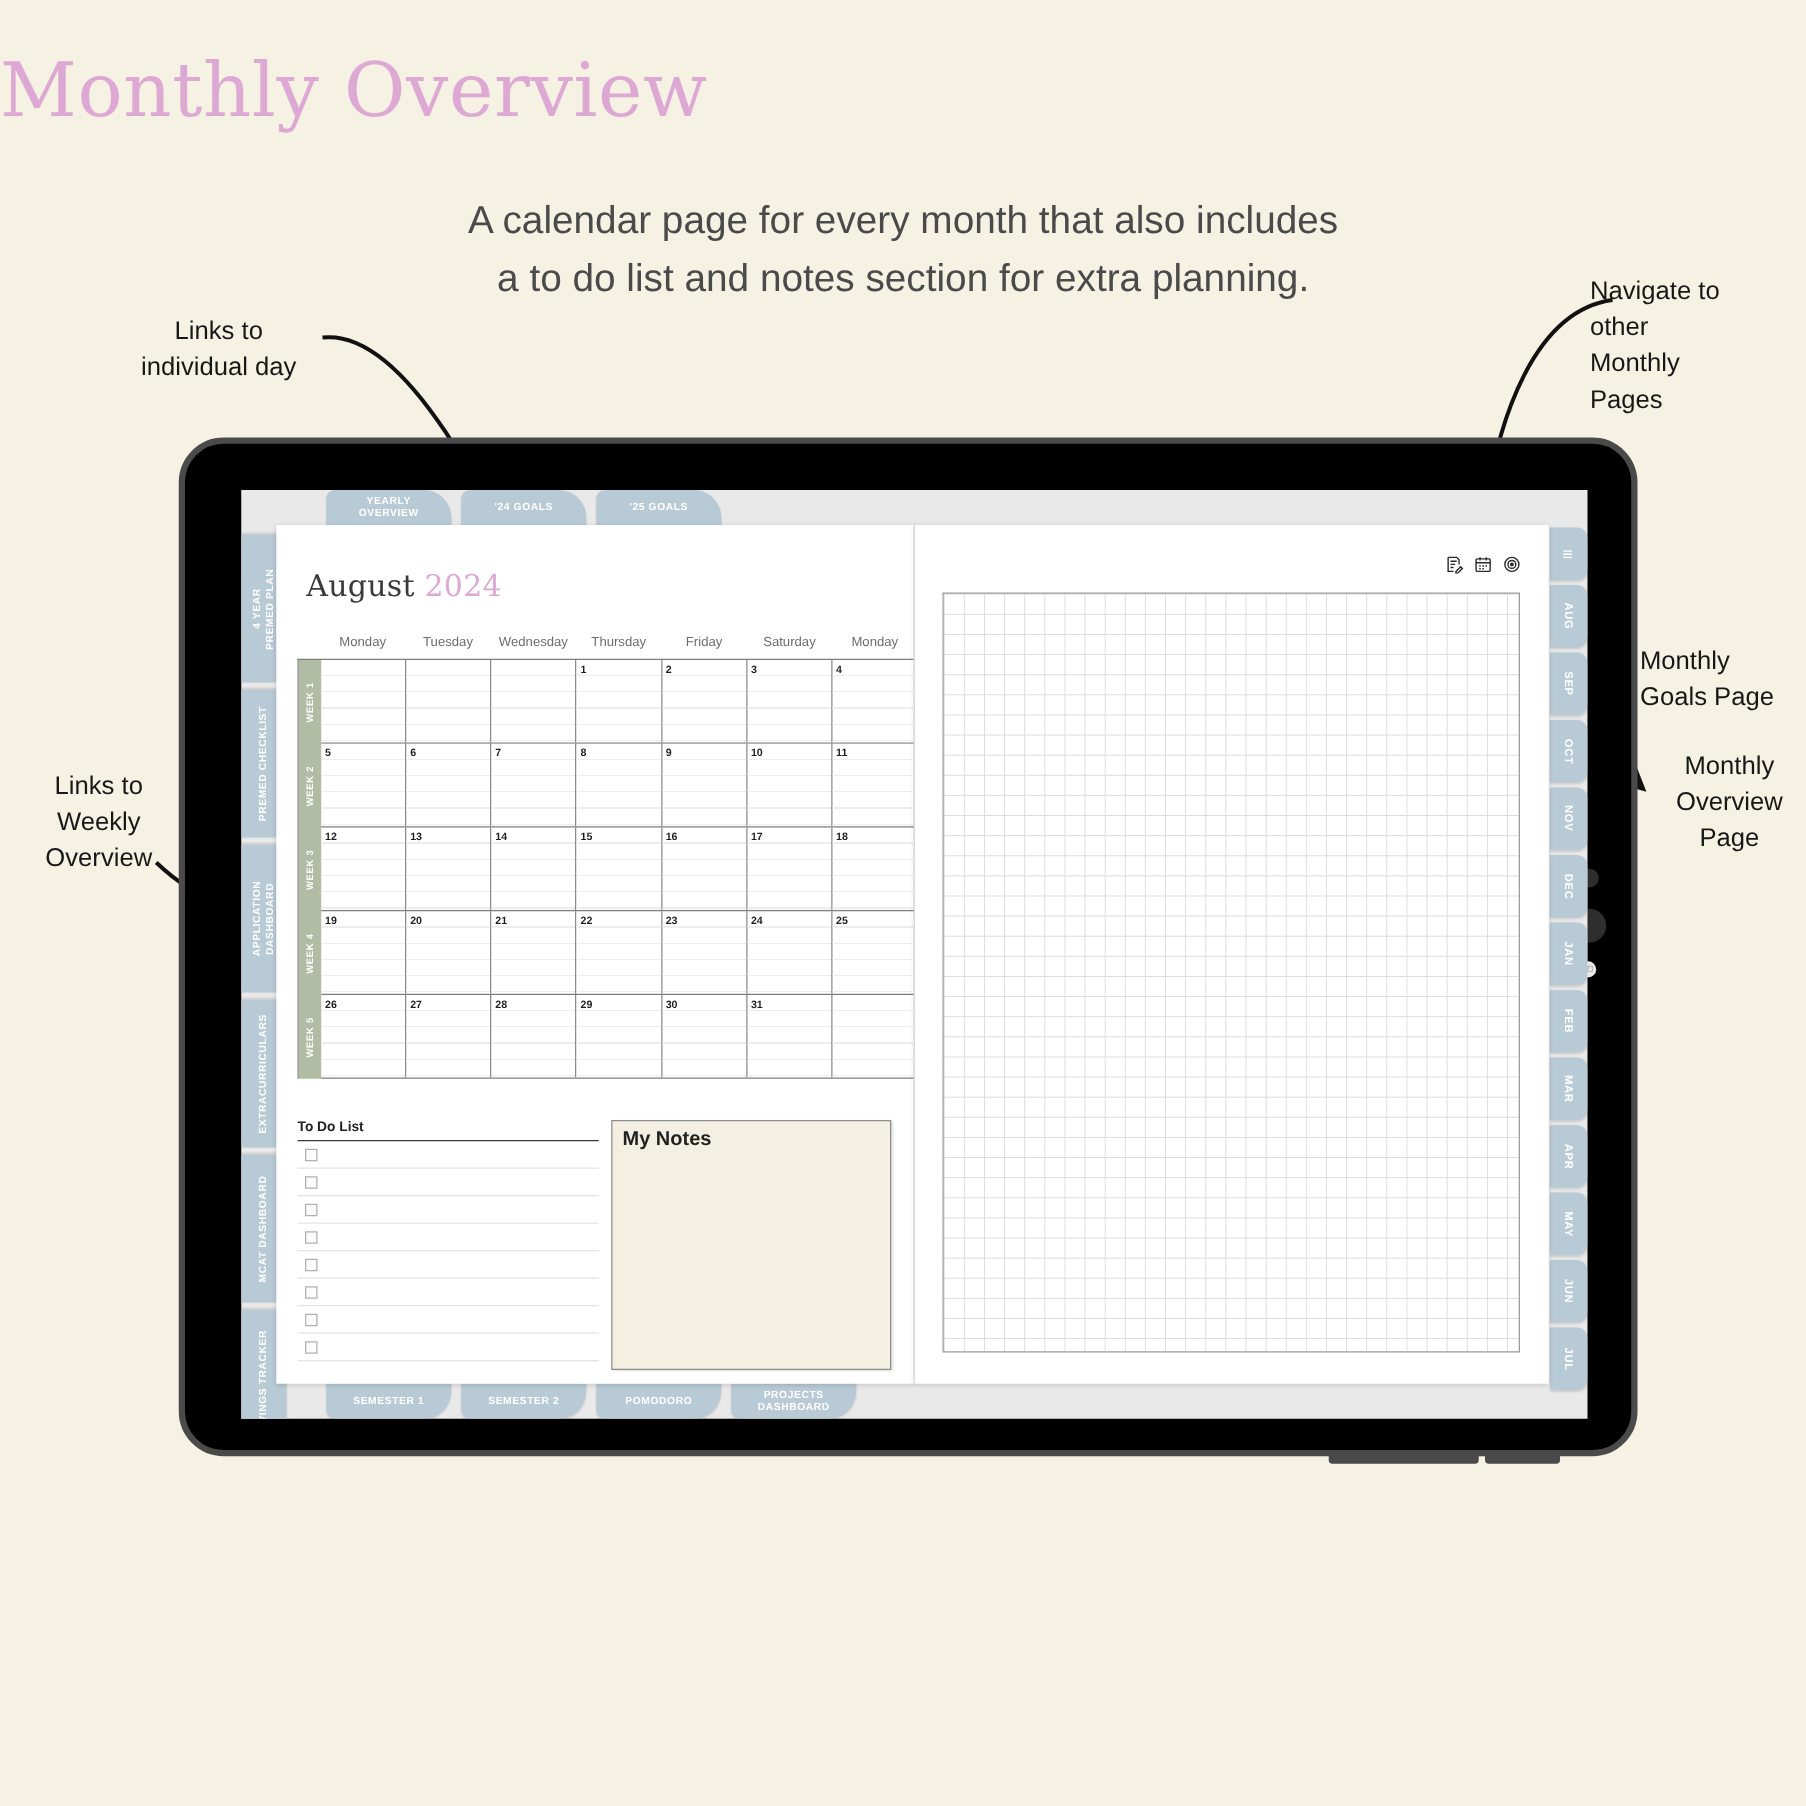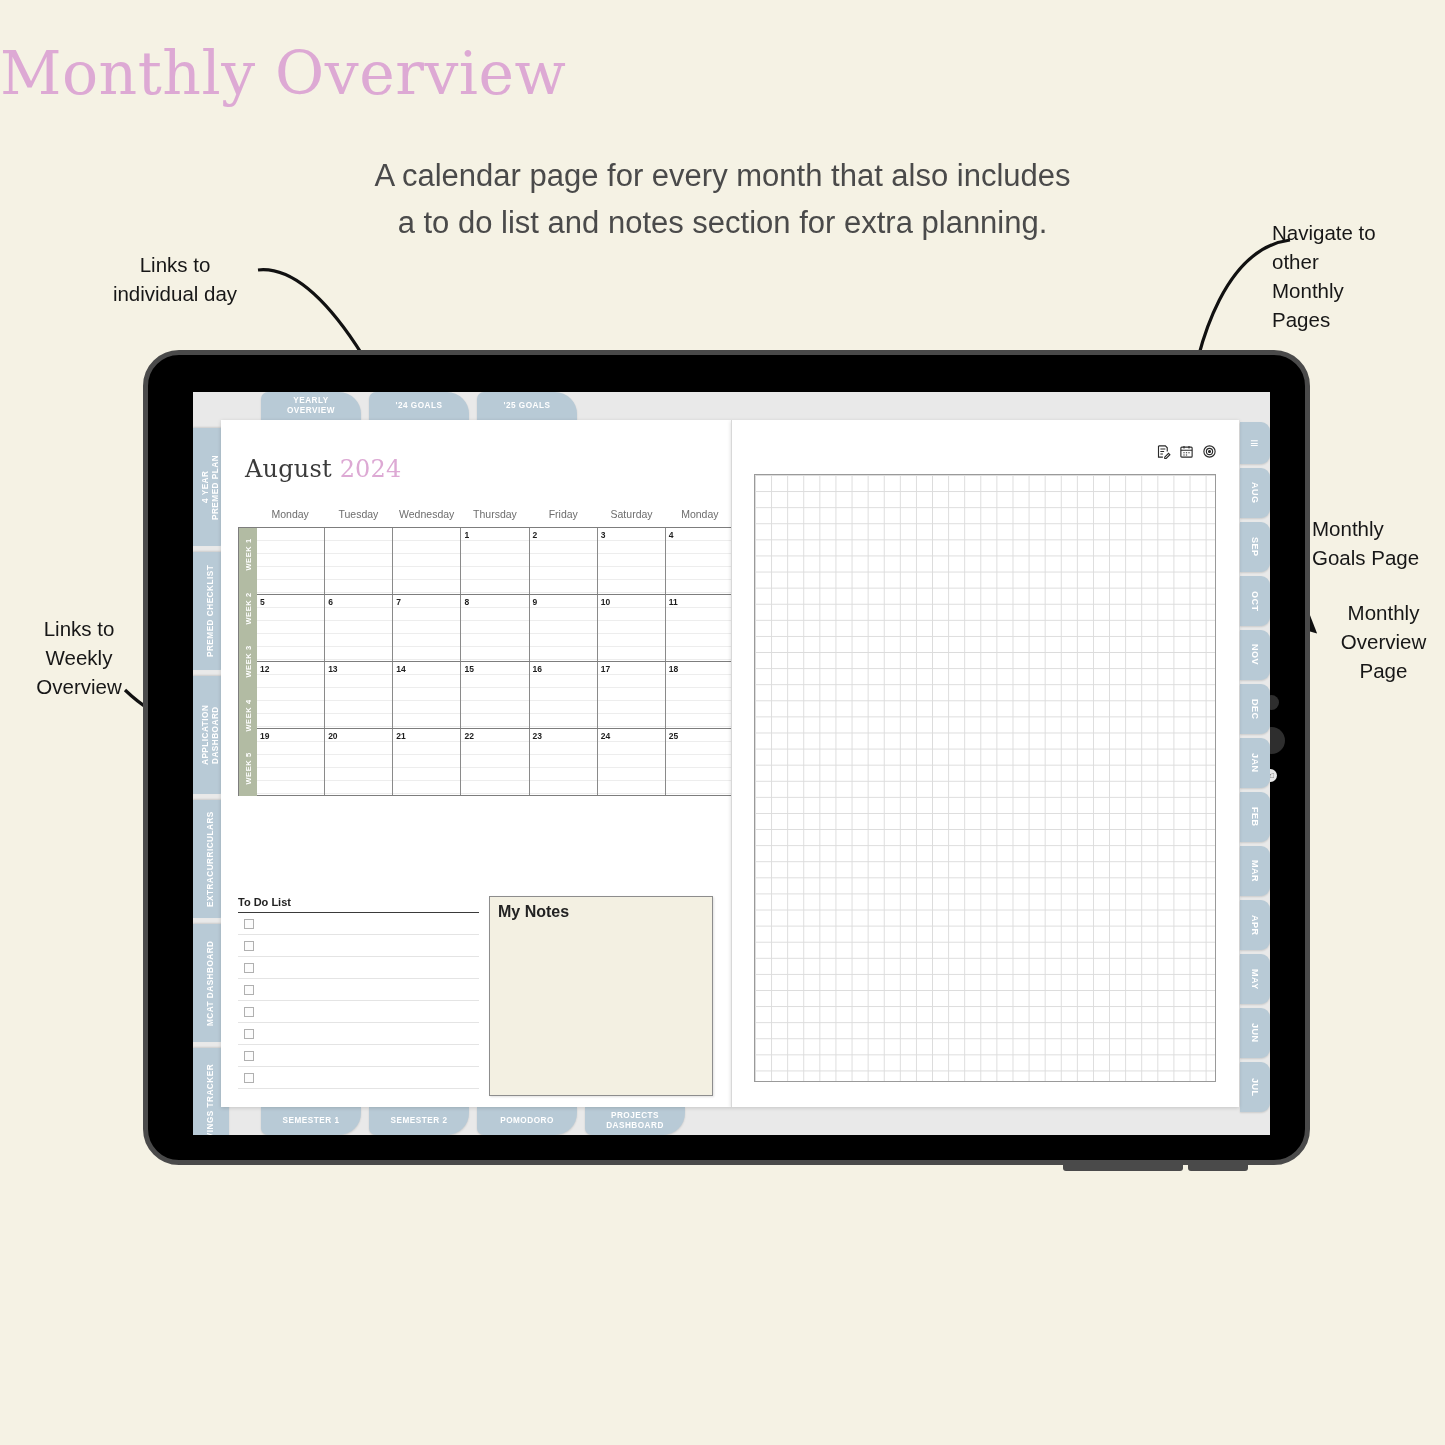--- a/index.html
+++ b/index.html
@@ -459,20 +459,43 @@
                     <span class="daynum">22</span>
                   </div>
                 <div class="daycell">
                     <span class="daynum">23</span>
                   </div>
                 <div class="daycell">
                     <span class="daynum">24</span>
                   </div>
                 <div class="daycell">
                     <span class="daynum">25</span>
+                  </div>
+              </div>
+              <div class="weekrow">
+                <div class="daycell">
+                    <span class="daynum">26</span>
+                  </div>
+                <div class="daycell">
+                    <span class="daynum">27</span>
+                  </div>
+                <div class="daycell">
+                    <span class="daynum">28</span>
+                  </div>
+                <div class="daycell">
+                    <span class="daynum">29</span>
+                  </div>
+                <div class="daycell">
+                    <span class="daynum">30</span>
+                  </div>
+                <div class="daycell">
+                    <span class="daynum">31</span>
+                  </div>
+                <div class="daycell">
+                    <span class="daynum"></span>
                   </div>
               </div>
             </div>
           </div>
         </div>
 
         <div class="todo">
           <div class="todo-h">To Do List</div>
           <div class="todo-row">
               <span class="chk"></span>

